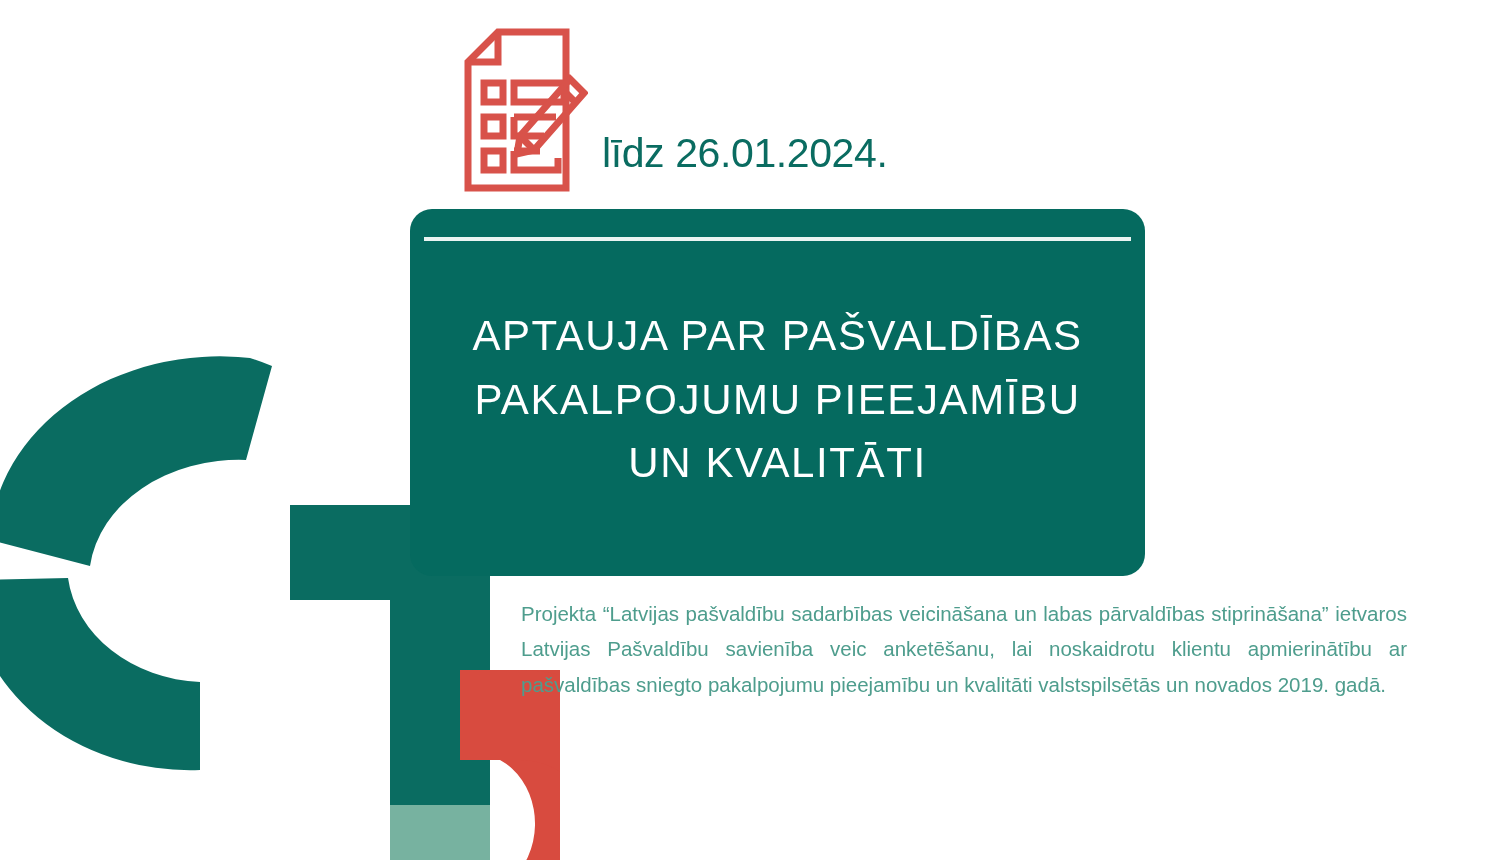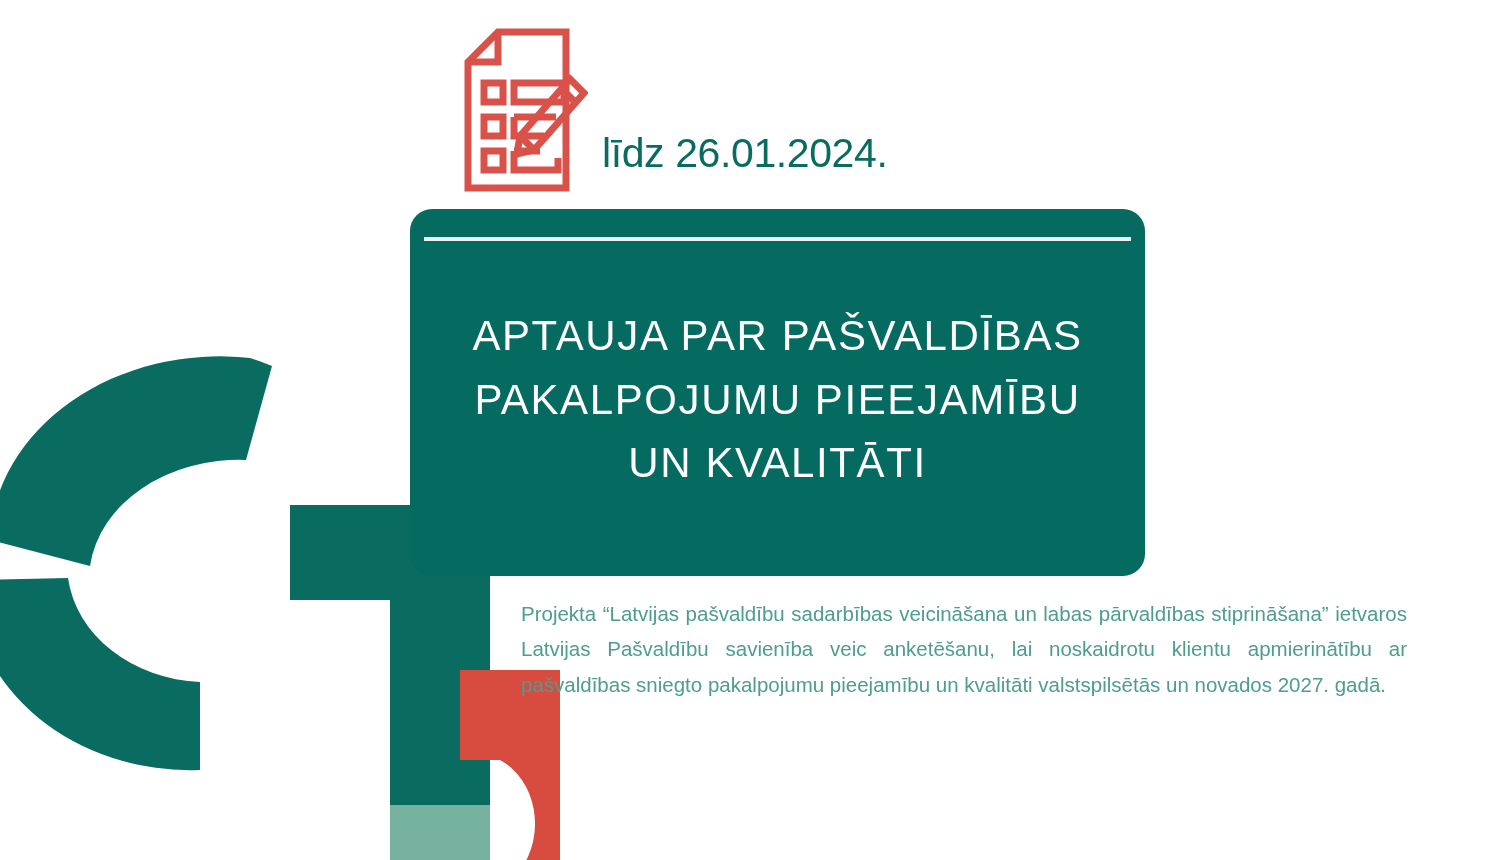--- a/index.html
+++ b/index.html
@@ -168,15 +168,15 @@
 
   <div id="title-card">
     <div id="card-divider"></div>
     <div id="card-title-wrap">
       <h1 id="card-title">APTAUJA PAR PAŠVALDĪBAS
 PAKALPOJUMU PIEEJAMĪBU
 UN KVALITĀTI</h1>
     </div>
   </div>
 
-  <p id="body-paragraph">Projekta “Latvijas pašvaldību sadarbības veicināšana un labas pārvaldības stiprināšana” ietvaros Latvijas Pašvaldību savienība veic anketēšanu, lai noskaidrotu klientu apmierinātību ar pašvaldības sniegto pakalpojumu pieejamību un kvalitāti valstspilsētās un novados 2027. gadā.</p>
+  <p id="body-paragraph">Projekta “Latvijas pašvaldību sadarbības veicināšana un labas pārvaldības stiprināšana” ietvaros Latvijas Pašvaldību savienība veic anketēšanu, lai noskaidrotu klientu apmierinātību ar pašvaldības sniegto pakalpojumu pieejamību un kvalitāti valstspilsētās un novados 2019. gadā.</p>
 
 </div>
 
 </body></html>

